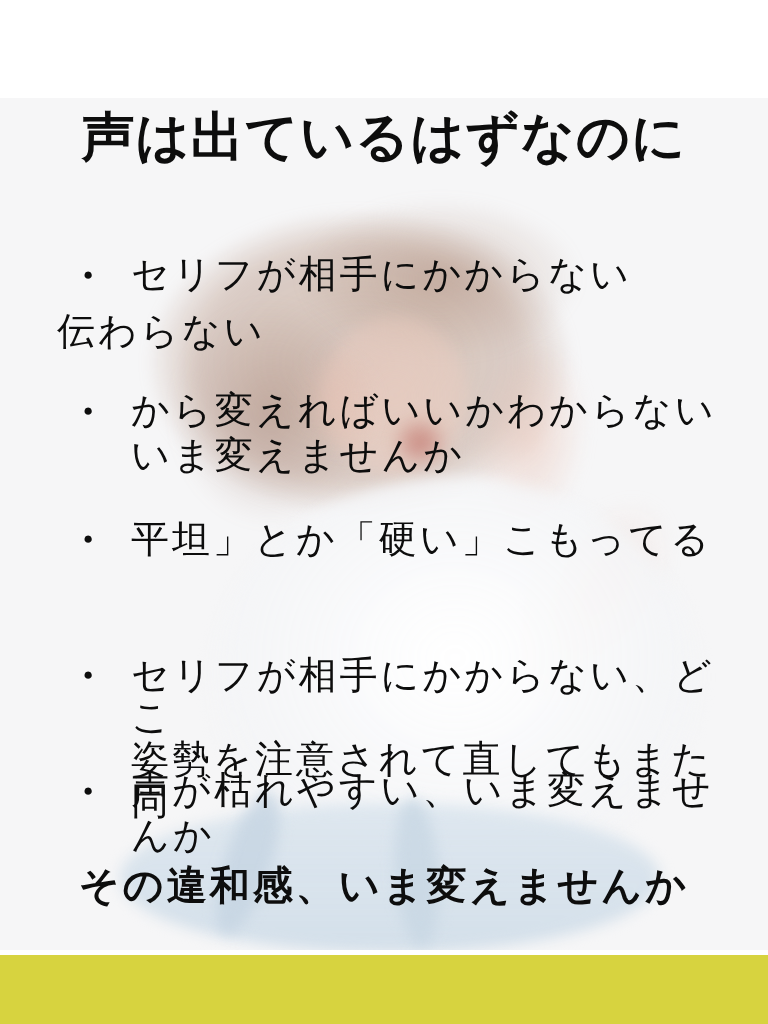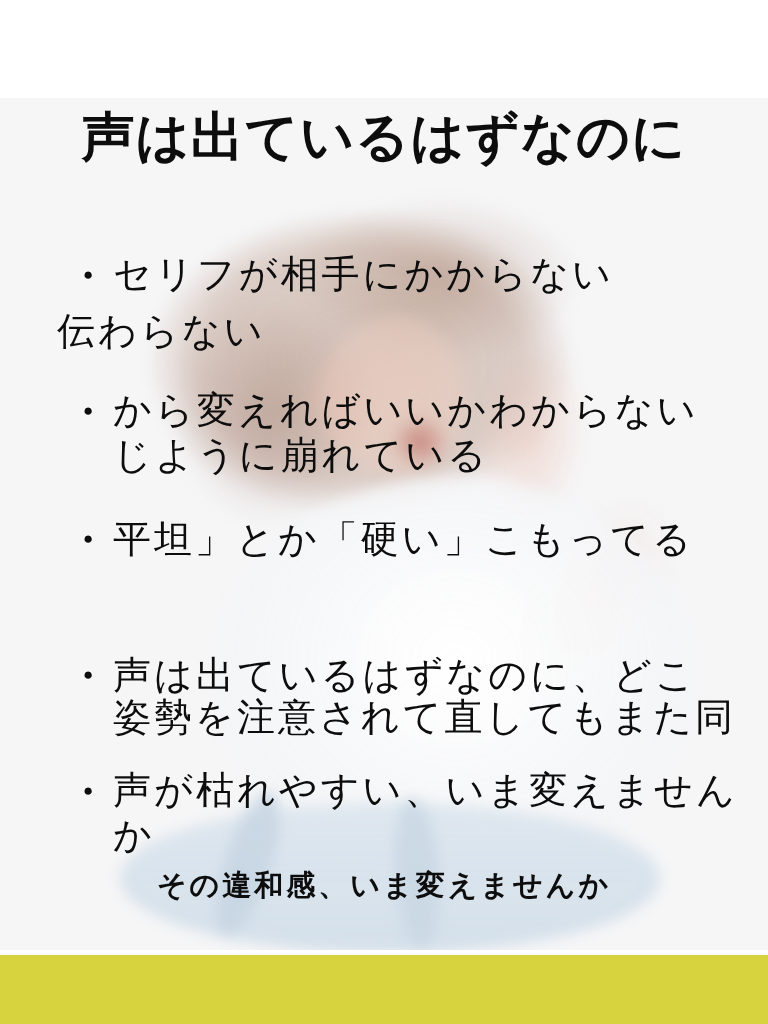--- a/index.html
+++ b/index.html
@@ -72,37 +72,37 @@
   .text-layer{position:absolute;inset:0;z-index:2;}
   .title{
     position:absolute;top:96px;left:0;width:768px;margin:0;
     text-align:center;font-size:53px;font-weight:800;line-height:81px;letter-spacing:1px;
   }
   .title span{display:block;}
   .bullet-item{
     position:absolute;left:113px;width:640px;
     font-size:38px;letter-spacing:3px;line-height:45px;font-weight:400;
   }
-  .bullet-item .bline{display:block;}
+  .bullet-item .bline{display:block;margin-left:18px;}
   .marker{
     position:absolute;left:-30px;top:0;font-size:17px;line-height:inherit;
   }
   .b1{top:252px;}
   .b2{top:388px;line-height:45px;}
   .b3{top:510px;line-height:58px;}
   .b3 .marker{line-height:58px;}
   .b4{top:654px;line-height:42px;}
   .b5{top:768px;}
   .stray{
     position:absolute;left:57px;top:309px;
     font-size:38px;letter-spacing:3px;line-height:45px;
   }
   .footer-headline{
     position:absolute;top:860px;left:0;width:768px;margin:0;
-    text-align:center;font-size:29px;font-weight:800;letter-spacing:3px;line-height:50px;
+    text-align:center;font-size:40px;font-weight:800;letter-spacing:3px;line-height:50px;
   }
   .top-band{
     position:absolute;left:0;top:0;width:768px;height:98px;
     background:var(--page-bg,#ffffff);z-index:1;
   }
   .bottom-bar{
     position:absolute;left:0;top:955px;width:768px;height:69px;
     background:var(--bar-color,#d7d33f);z-index:3;
   }
 </style>
@@ -138,31 +138,31 @@
       <span class="marker">●</span>
       <span class="bline">セリフが相手にかからない</span>
       <span class="bline"></span>
     </div>
 
     <div class="stray">伝わらない</div>
 
     <div class="bullet-item b2">
       <span class="marker">●</span>
       <span class="bline">から変えればいいかわからない</span>
-      <span class="bline">じように崩れている</span>
+      <span class="bline">いま変えませんか</span>
     </div>
 
     <div class="bullet-item b3">
       <span class="marker">●</span>
       <span class="bline">平坦」とか「硬い」こもってる</span>
     </div>
 
     <div class="bullet-item b4">
       <span class="marker">●</span>
-      <span class="bline">声は出ているはずなのに、どこ</span>
+      <span class="bline">セリフが相手にかからない、どこ</span>
       <span class="bline">姿勢を注意されて直してもまた同</span>
     </div>
 
     <div class="bullet-item b5">
       <span class="marker">●</span>
       <span class="bline">声が枯れやすい、いま変えませんか</span>
       <span class="bline"></span>
     </div>
 
     <h2 class="footer-headline">その違和感、いま変えませんか</h2>

